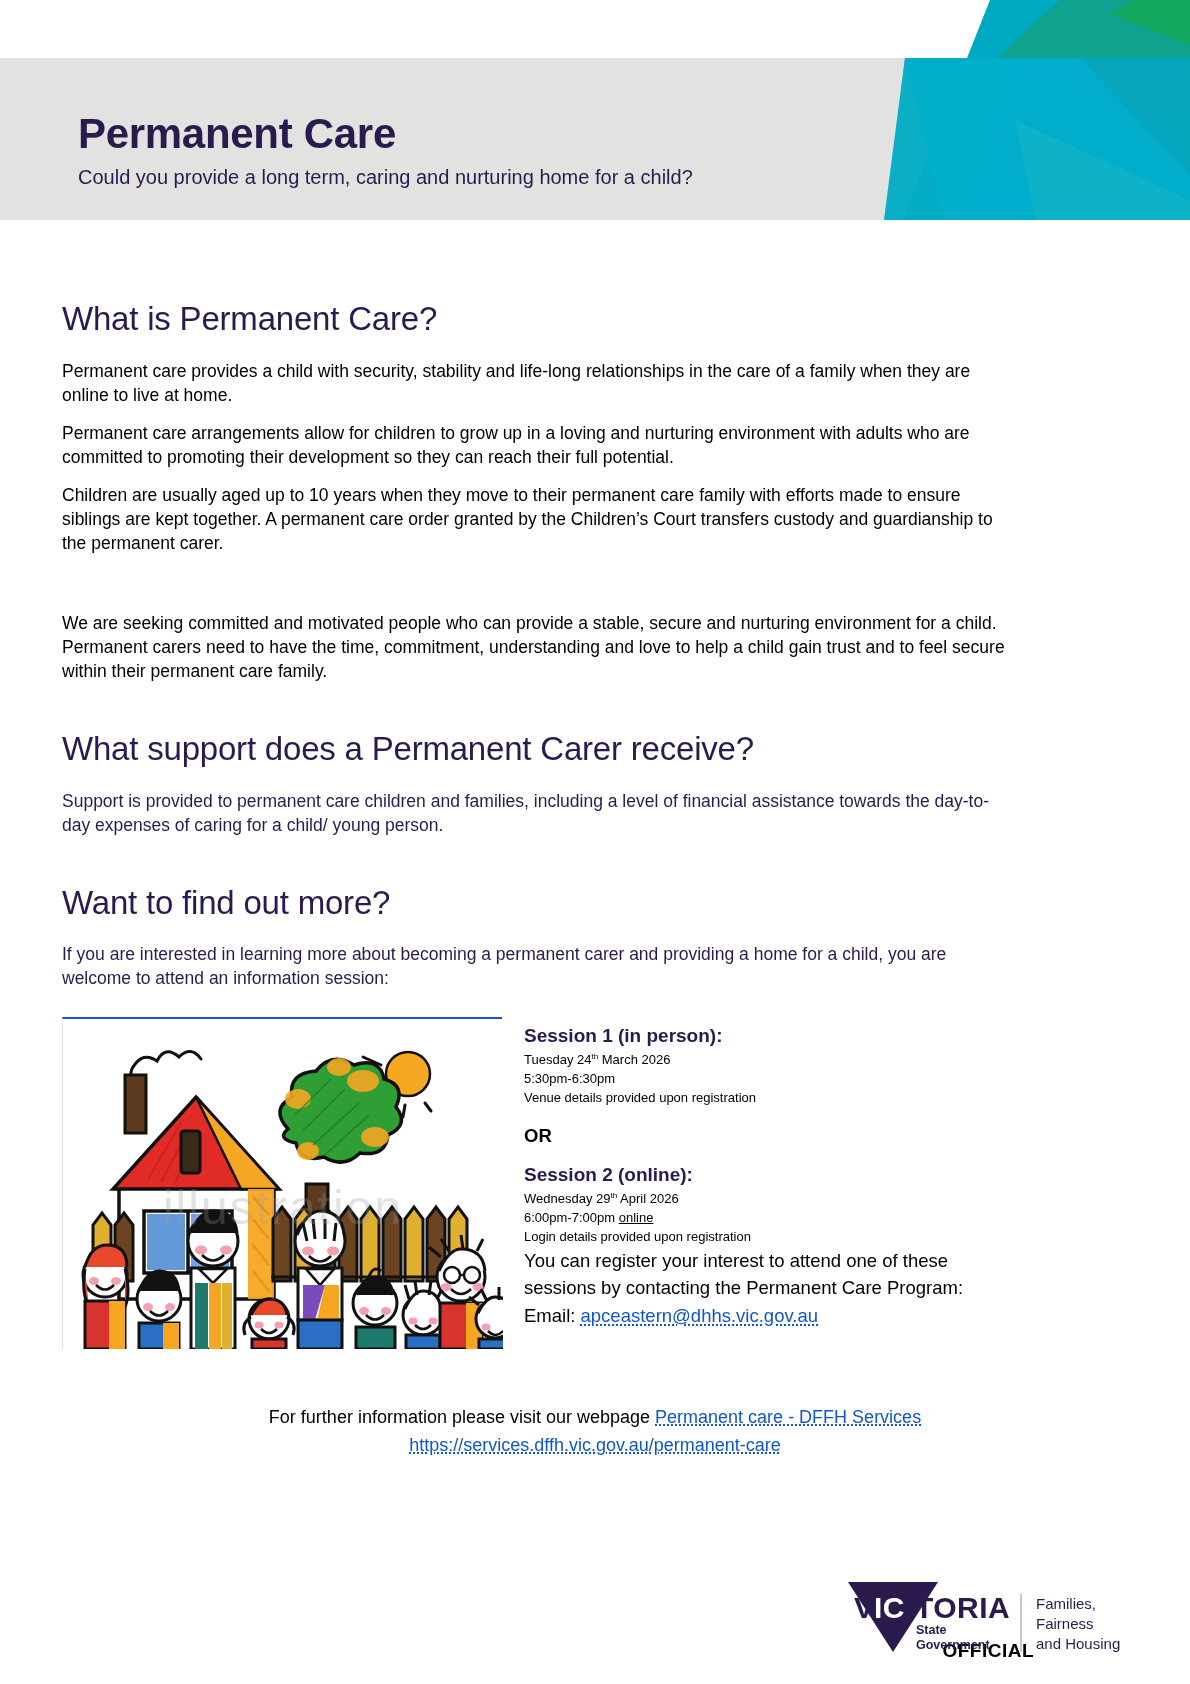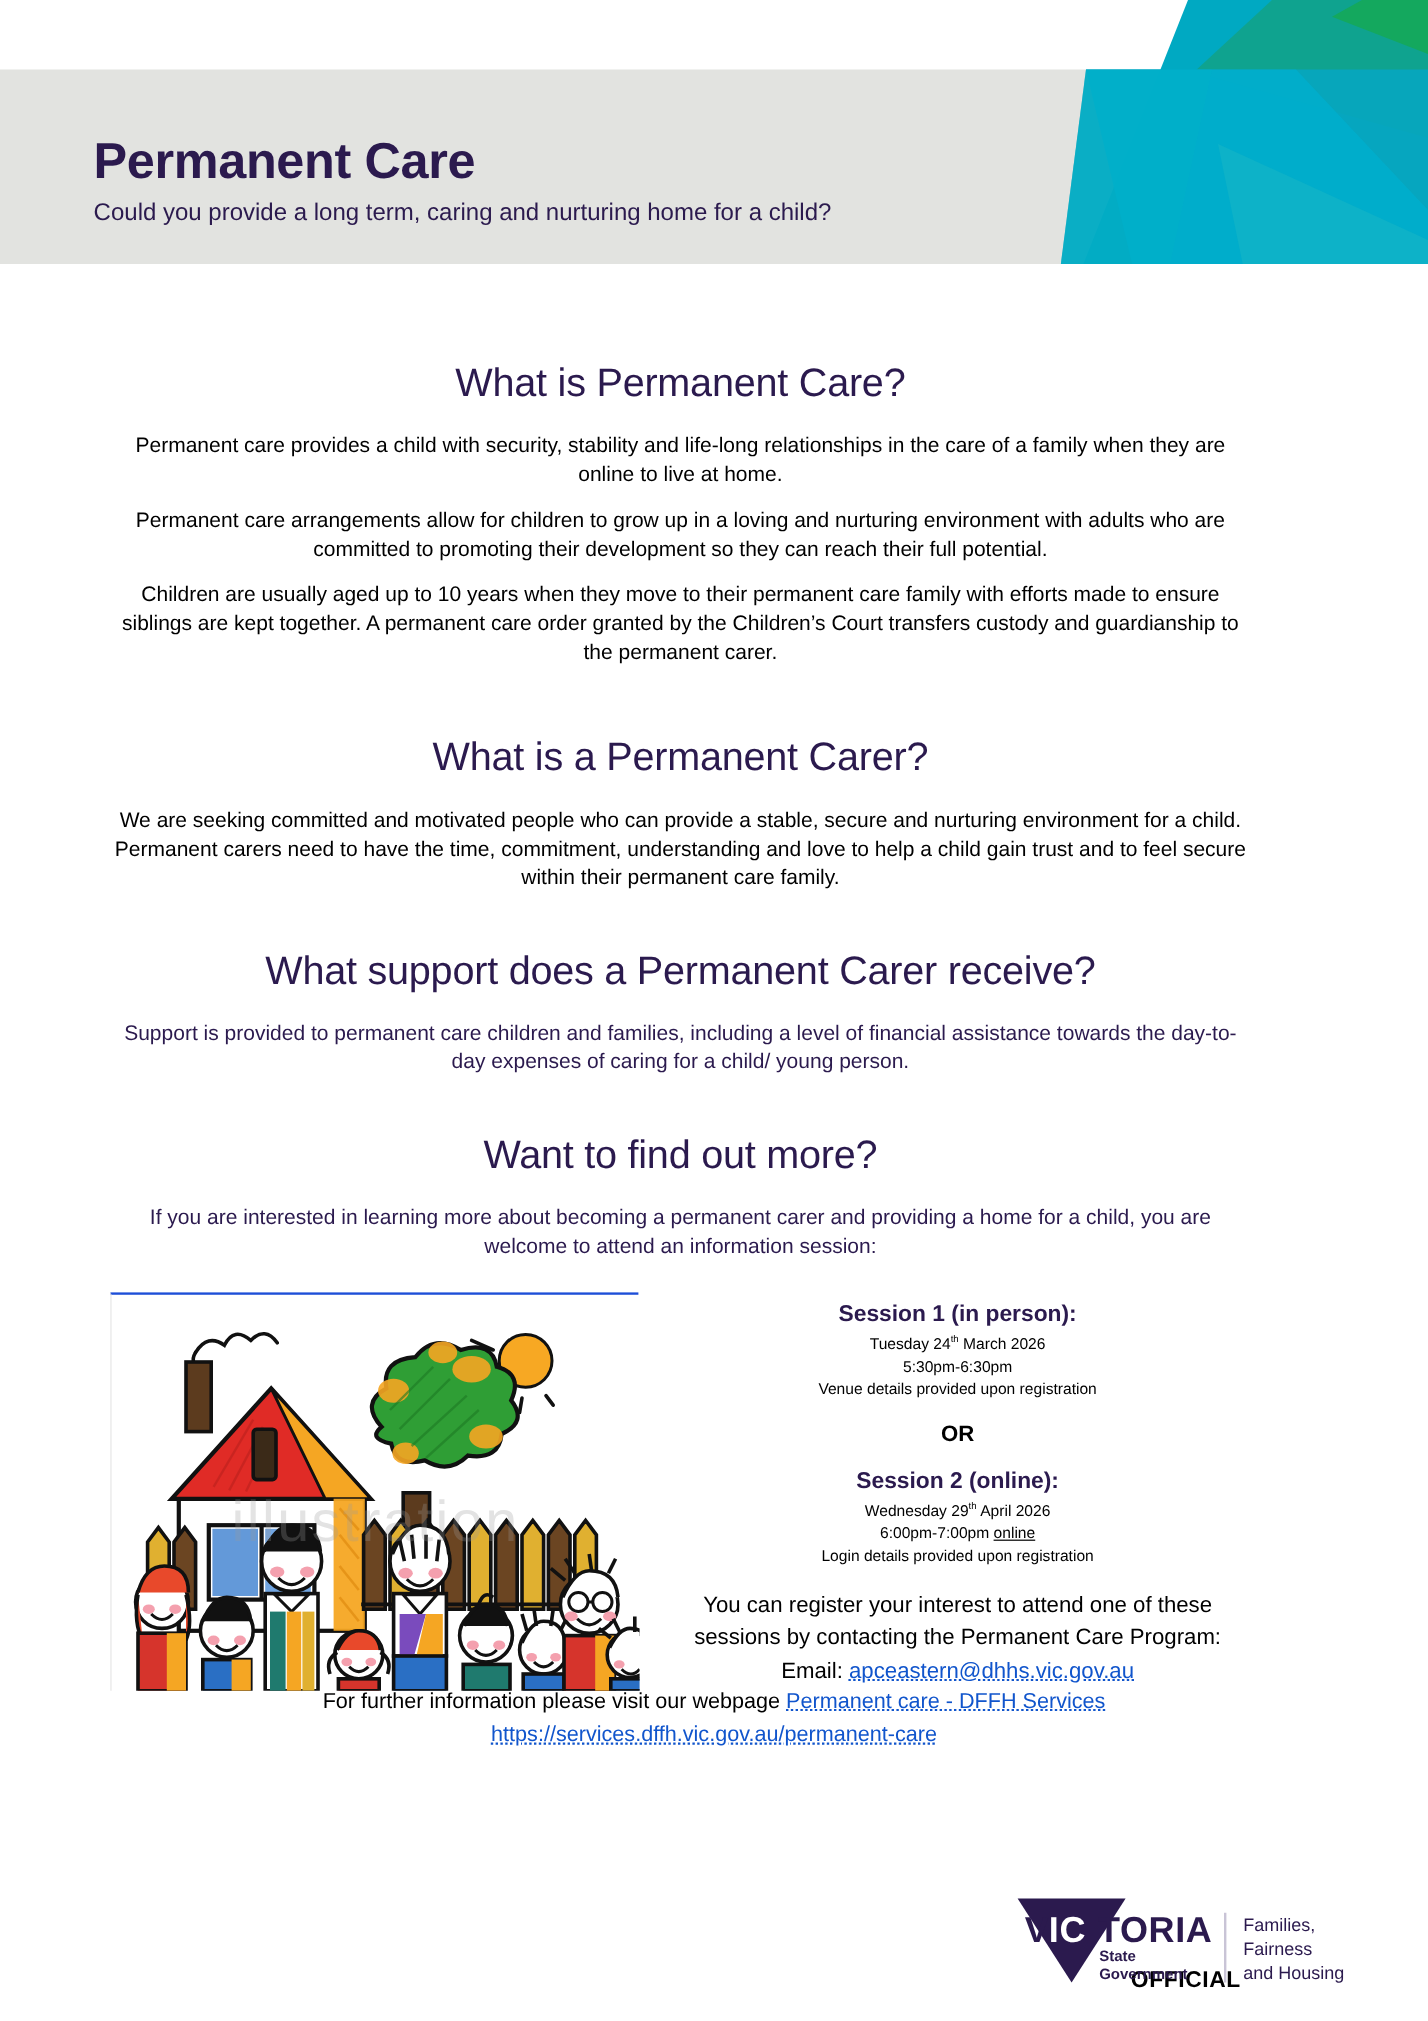--- a/index.html
+++ b/index.html
@@ -49,24 +49,23 @@
     font-size: 20px;
     color: #2b1a4e;
     line-height: 1.35;
     margin: 0;
     font-weight: normal;
   }
 
   
   .content {
     position: absolute;
-    left: 92px;
+    left: 62px;
     top: 300px;
     width: 950px;
-    text-align: center;
   }
   h2.section-heading {
     font-size: 33px;
     font-weight: normal;
     color: #2b1a4e;
     margin: 0 0 22px 0;
     line-height: 1.15;
     letter-spacing: -0.2px;
   }
   .sect { margin-bottom: 26px; }
@@ -118,21 +117,20 @@
   }
   .or-label {
     font-size: 18.5px;
     font-weight: bold;
     color: #000;
     margin: 15px 0 14px 0;
     line-height: 1.4;
   }
   .session-block2 { margin-top: 0; }
   .register-block {
-    margin-top: 16px;
     font-size: 18.5px;
     line-height: 1.5;
     color: #000;
   }
   .register-block p { margin: 0; }
   sup { font-size: 0.62em; vertical-align: super; line-height: 0; }
 
   a.link-plain {
     color: #000;
     text-decoration: underline;
@@ -206,21 +204,20 @@
   <div class="sect">
     <h2 class="section-heading">What is Permanent Care?</h2>
     <p class="body-para">Permanent care provides a child with security, stability and life-long relationships in the care of a family when they are online to live at home.</p>
     <p class="body-para">Permanent care arrangements allow for children to grow up in a loving and nurturing environment with adults who are committed to promoting their development so they can reach their full potential.</p>
     <p class="body-para">Children are usually aged up to 10 years when they move to their permanent care family with efforts made to ensure siblings are kept together. A permanent care order granted by the Children’s Court transfers custody and guardianship to the permanent carer.</p>
   </div>
 
   <div class="gap-lg"></div>
 
   <div class="sect">
-    <h2 class="section-heading">What is a Permanent Carer?</h2>
     <p class="body-para">We are seeking committed and motivated people who can provide a stable, secure and nurturing environment for a child. Permanent carers need to have the time, commitment, understanding and love to help a child gain trust and to feel secure within their permanent care family.</p>
   </div>
 
   <div class="gap-md"></div>
 
   <div class="sect">
     <h2 class="section-heading">What support does a Permanent Carer receive?</h2>
     <p class="body-para navy">Support is provided to permanent care children and families, including a level of financial assistance towards the day-to-day expenses of caring for a child/ young person.</p>
   </div>
 

